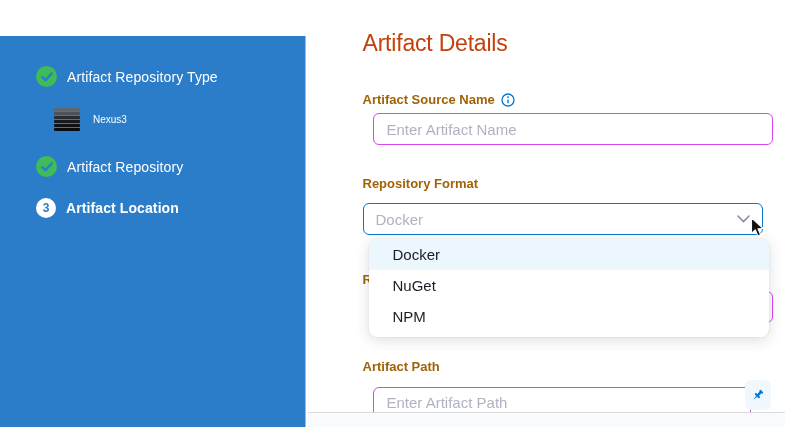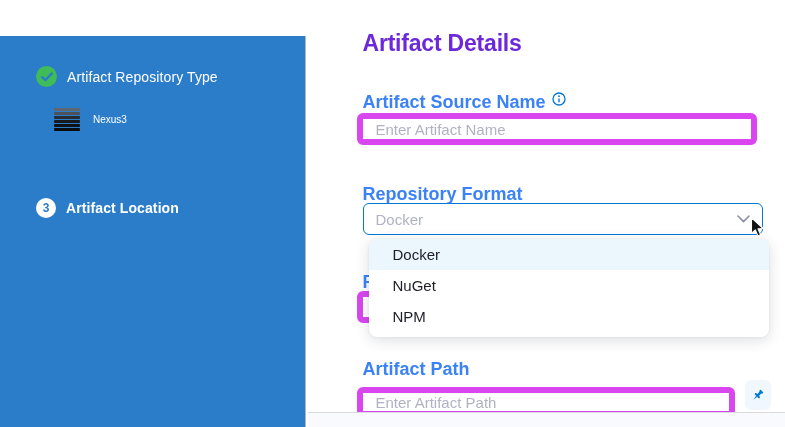--- a/index.html
+++ b/index.html
@@ -54,30 +54,30 @@
   .nexus-icon { display: flex; flex-direction: column; gap: 1.5px; width: 26px; }
   .nexus-icon span { display: block; height: 2.6px; border-radius: 1px; }
 
   
   .main {
     position: absolute; left: 307.5px; top: 0; width: 477.5px; height: 427px;
     background: #ffffff;
   }
   .page-title {
     position: absolute; left: 55px; top: 30px;
-    font-size: 23px; font-weight: 700; color: #6d28d9; letter-spacing: -0.2px;
+    font-size: 23px; font-weight: 400; color: #c2410c; letter-spacing: -0.2px;
   }
   .field-label {
     position: absolute; left: 55px;
-    font-size: 18px; font-weight: 600; color: #3b82f6;
-    display: flex; align-items: flex-start; gap: 6px; white-space: nowrap;
+    font-size: 13px; font-weight: 600; color: #a16207;
+    display: flex; align-items: center; gap: 6px; white-space: nowrap;
   }
   .text-input {
-    position: absolute; left: 49px; width: 400px; height: 32px;
-    border: 6px solid #d946ef; border-radius: 6px; background: #fff;
+    position: absolute; left: 65px; width: 400px; height: 32px;
+    border: 1px solid #d946ef; border-radius: 6px; background: #fff;
     font-family: "Liberation Sans", sans-serif;
     font-size: 15px; color: #22222a; padding: 0 13px; outline: none;
   }
   .text-input::placeholder { color: #b0b1c3; opacity: 1; }
 
   .select-box {
     position: absolute; left: 55px; top: 203px; width: 400px; height: 32px;
     border: 1.5px solid #0278d5; border-radius: 6px; background: #fff;
     display: flex; align-items: center; justify-content: space-between;
     padding: 0 12px; cursor: pointer;
@@ -135,20 +135,28 @@
         <span style="background:#60666d"></span>
         <span style="background:#4c5259"></span>
         <span style="background:#282c31"></span>
         <span style="background:#17191d"></span>
         <span style="background:#0f1115"></span>
         <span style="background:#0a0c0f"></span>
       </span>
       <span class="substep-label">Nexus3</span>
     </div>
 
+    <div class="step-row" style="top:120px">
+      <span class="check-badge">
+        <svg width="12" height="10" viewBox="0 0 12 10">
+            <path d="M1.2 5.2 L4.4 8.2 L10.8 1.4" fill="none" stroke="#2b7dc9" stroke-width="2.3" stroke-linecap="round" stroke-linejoin="round"></path>
+          </svg>
+      </span>
+      <span class="step-label">Artifact Repository</span>
+    </div>
 
     <div class="step-row current" style="top:162px">
       <span class="num-badge">3</span>
       <span class="step-label">Artifact Location</span>
     </div>
 
     <div class="deco-circle"></div>
   </aside>
 
   <main class="main">
@@ -157,21 +165,21 @@
     <div class="field-label" style="top:92px">
       <span>Artifact Source Name</span>
       <svg width="14" height="14" viewBox="0 0 14 14" style="cursor:pointer">
         <circle cx="7" cy="7" r="6" fill="none" stroke="#0278d5" stroke-width="1.3"></circle>
         <circle cx="7" cy="4.2" r="0.9" fill="#0278d5"></circle>
         <rect x="6.3" y="6.2" width="1.4" height="4.2" rx="0.7" fill="#0278d5"></rect>
       </svg>
     </div>
     <input class="text-input" style="top: 113px;" type="text" placeholder="Enter Artifact Name">
 
-    <div class="field-label" style="top:184px">
+    <div class="field-label" style="top:176px">
       <span>Repository Format</span>
     </div>
     <div class="select-box">
       <span class="select-value">Docker</span>
       <svg width="13" height="8" viewBox="0 0 13 8">
         <path d="M1 1 L6.5 6.6 L12 1" fill="none" stroke="#8d90a5" stroke-width="1.6" stroke-linecap="round" stroke-linejoin="round"></path>
       </svg>
     </div>
 
     <div class="field-label occluded-field" style="top:272px">

